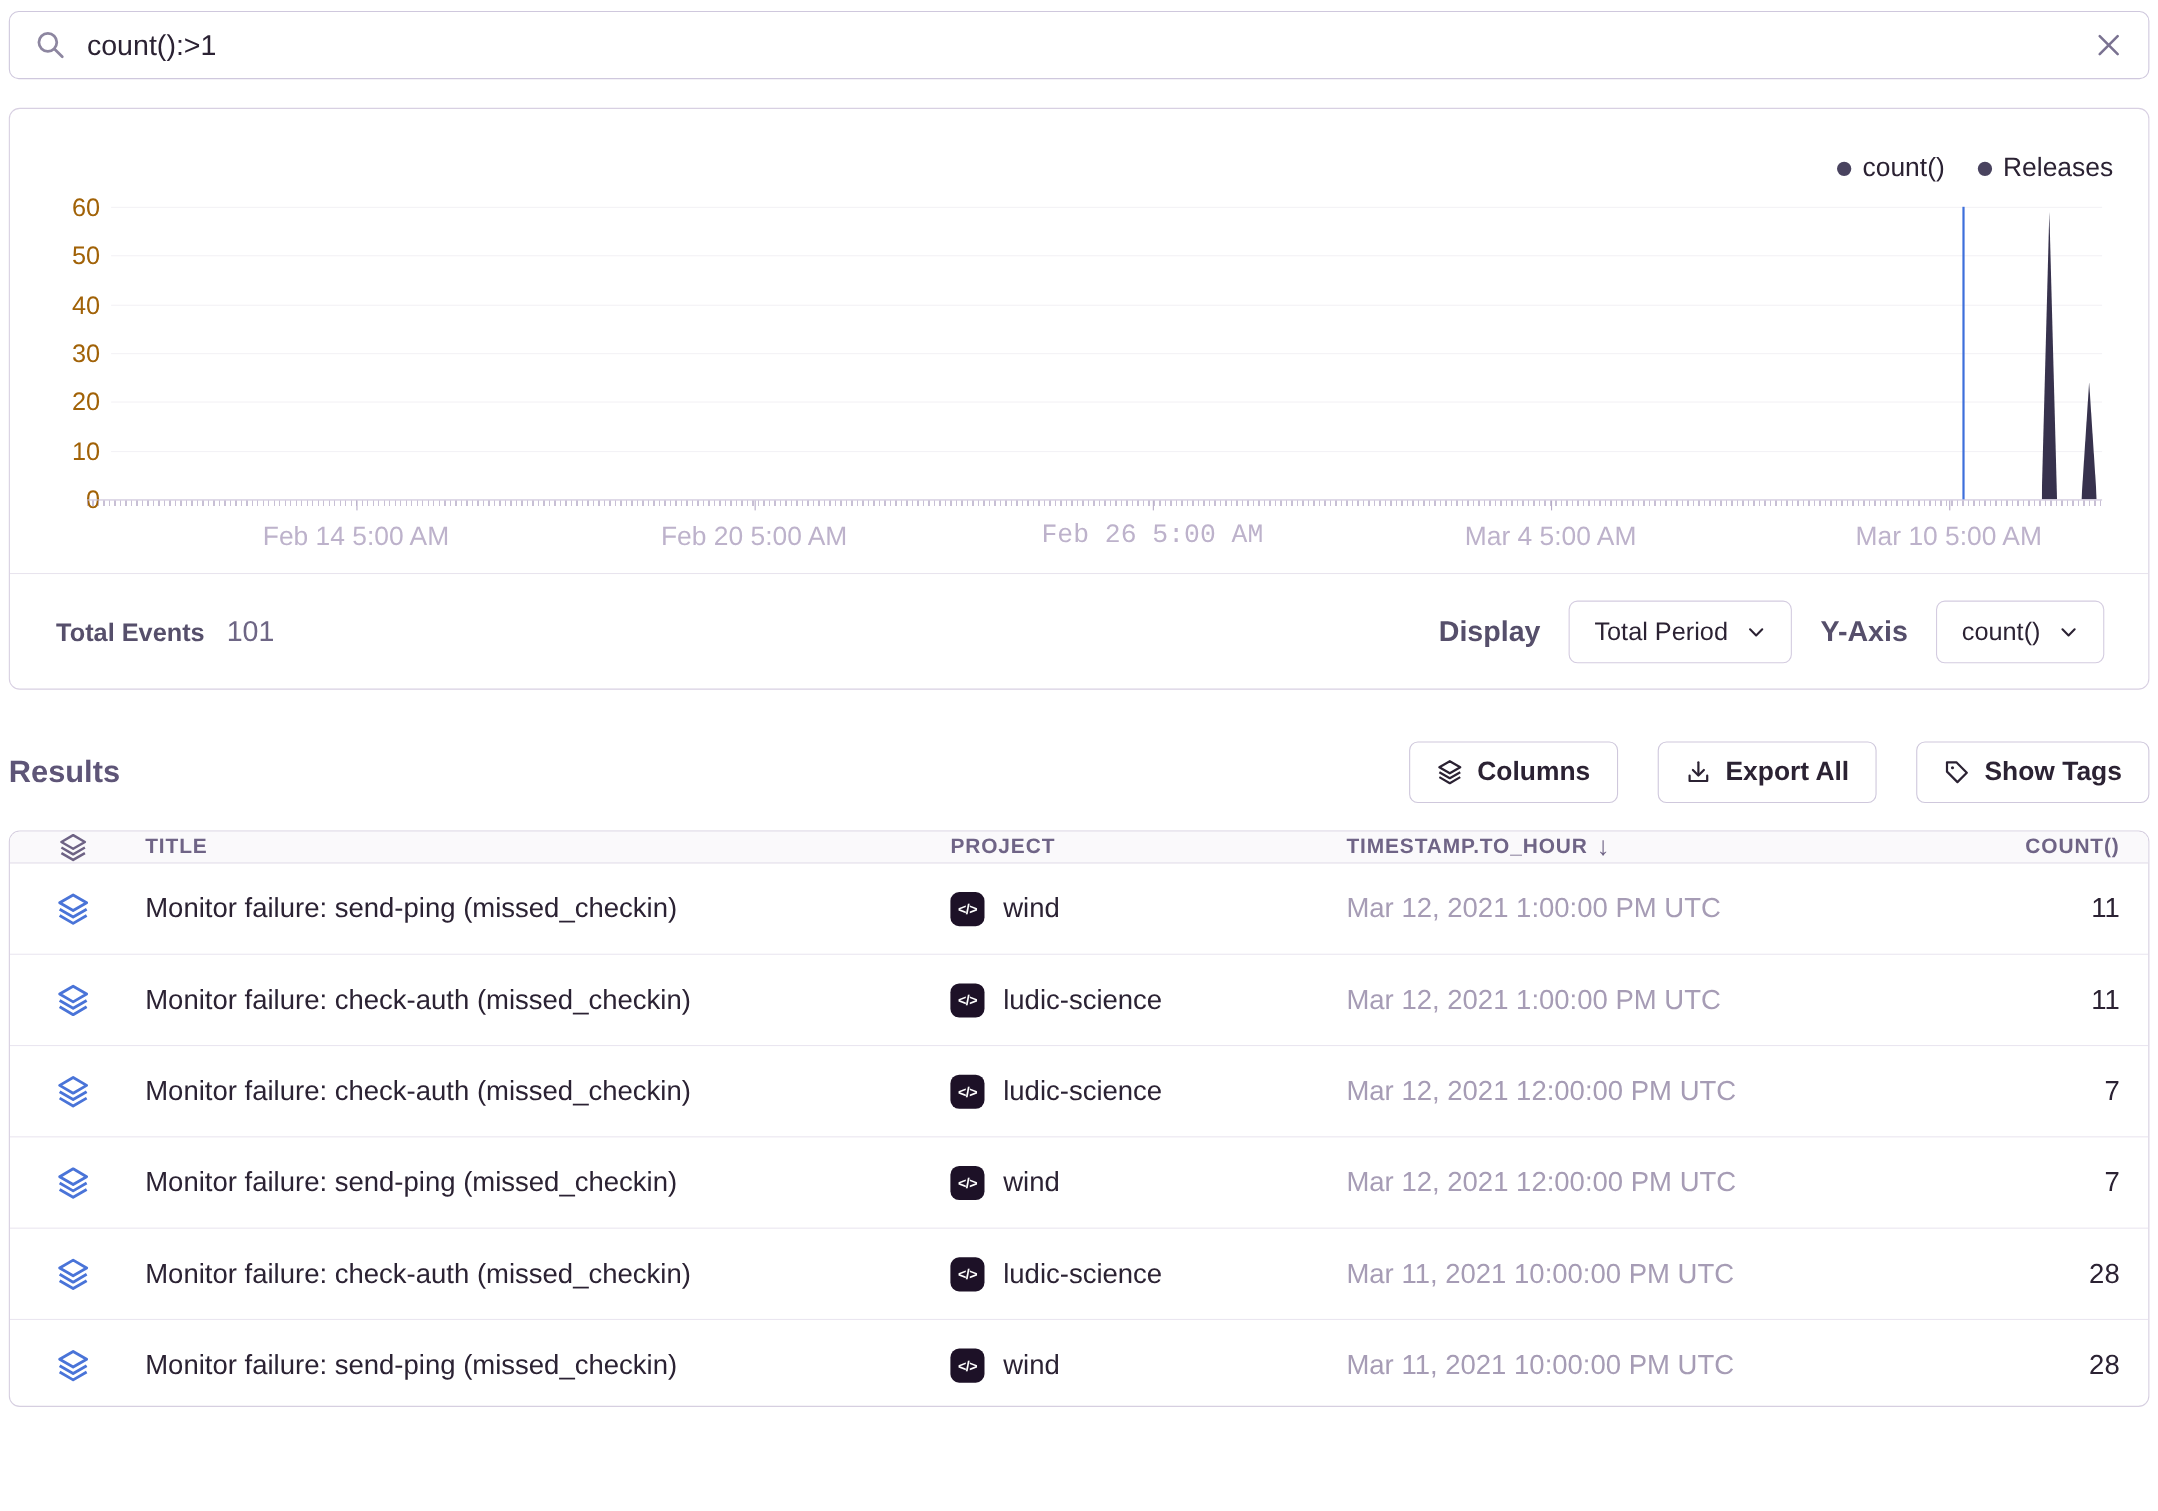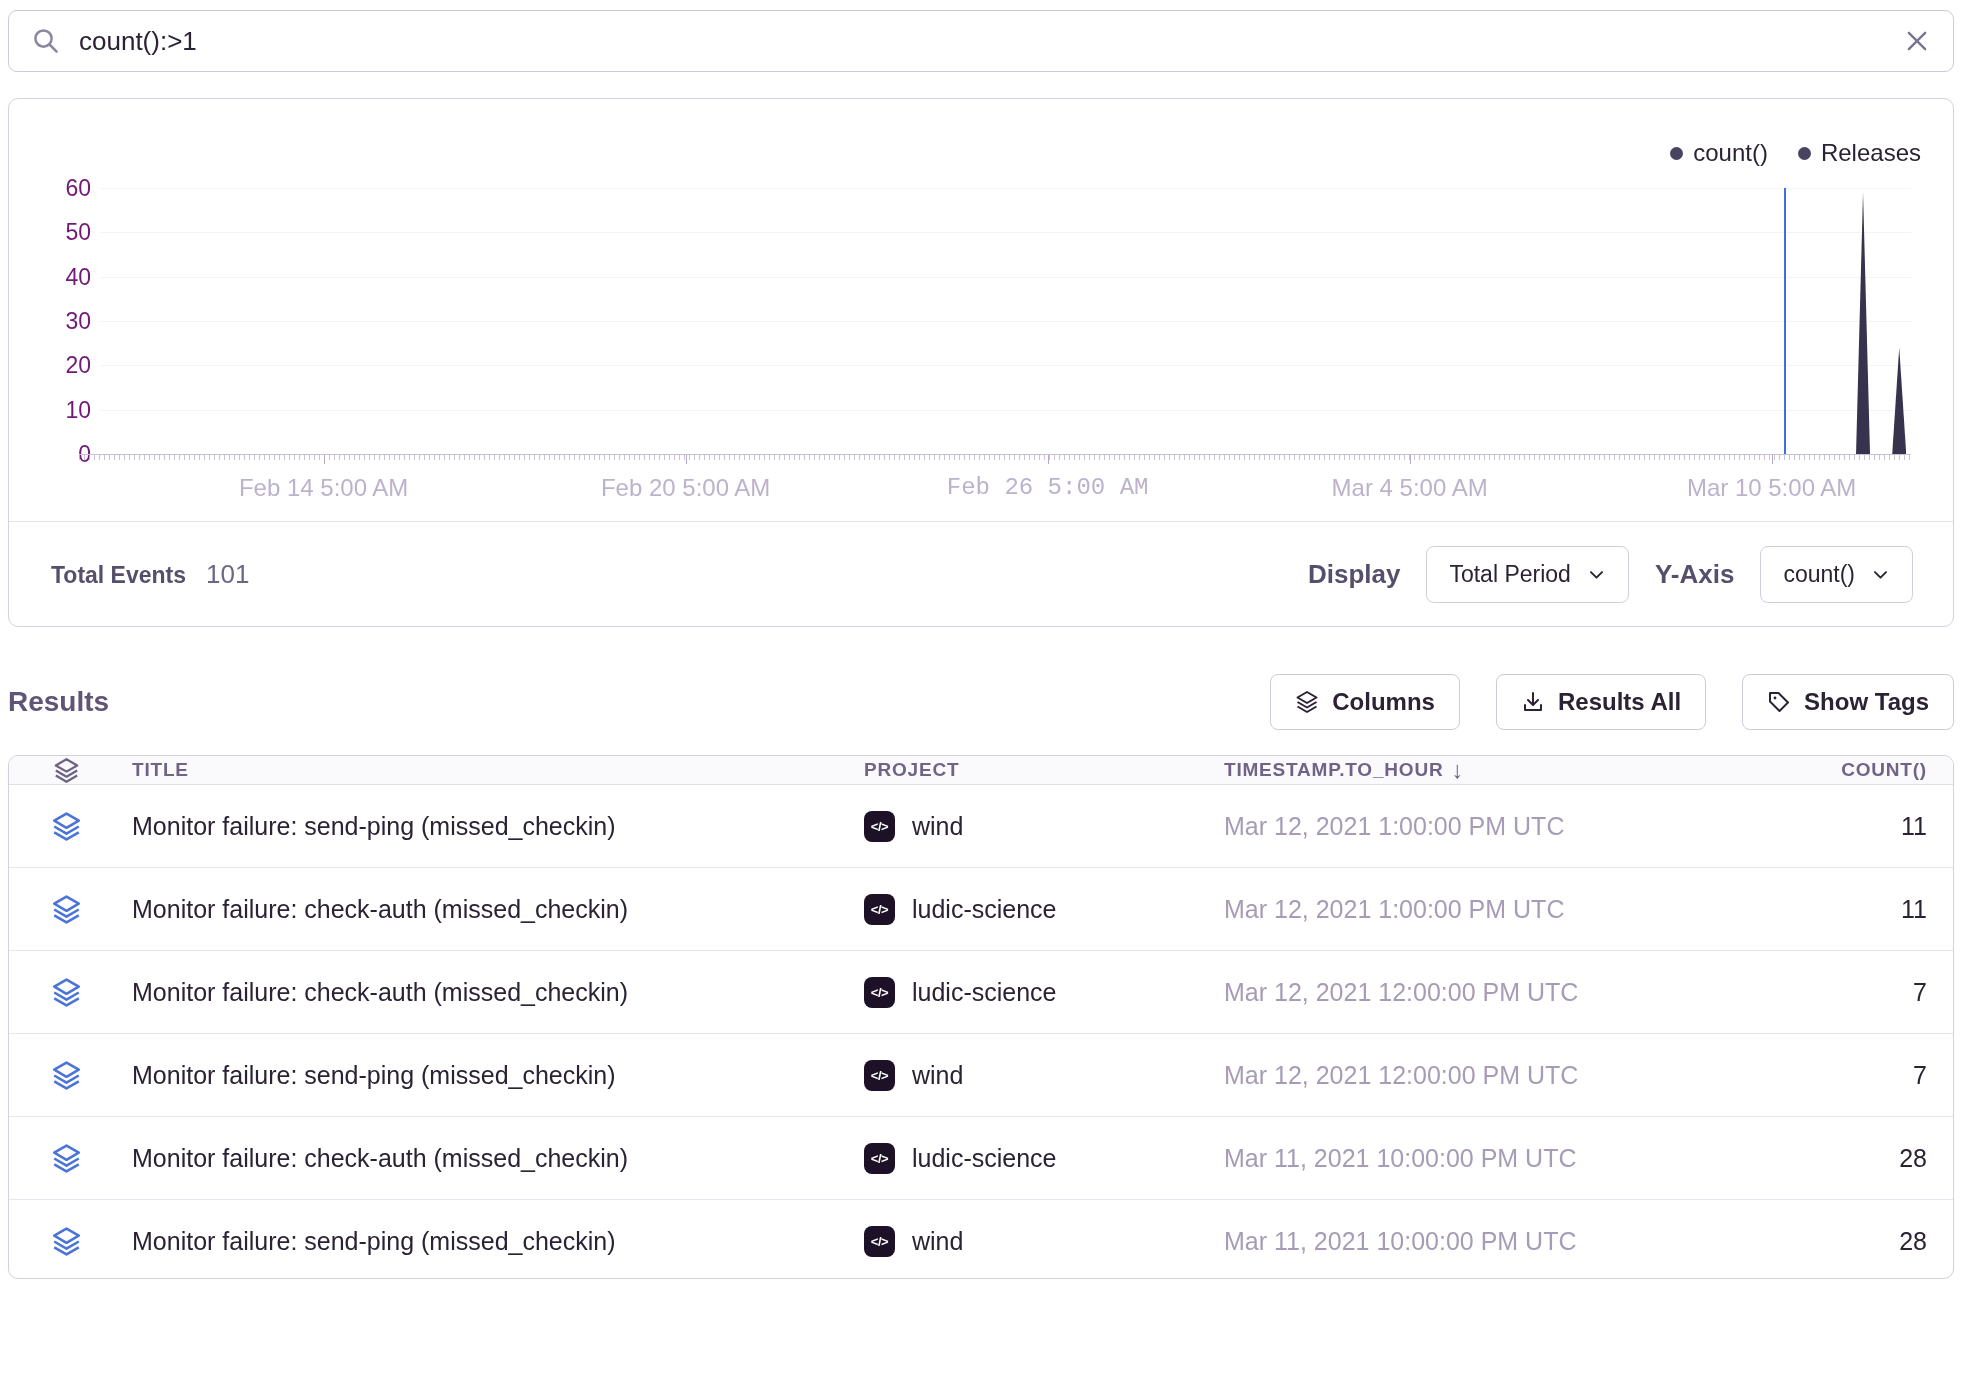--- a/index.html
+++ b/index.html
@@ -23,21 +23,21 @@
   .chart-panel {
     position:absolute; left:8px; right:8px; top:98px; height:529px;
     background:#fff; border:1px solid #d8d0e2; border-radius:10px;
   }
   .legend { position:absolute; top:40px; right:32px; display:flex; gap:30px; z-index:3; }
   .legend-item { display:flex; align-items:center; gap:10px; font-size:24px; color:#2b2233; cursor:pointer; }
   .legend-dot { width:13px; height:13px; border-radius:50%; background:#49435f; }
 
   .chart-area { position:absolute; left:0; top:0; right:0; height:424px; }
   .gridline { position:absolute; height:1px; background:#f3f2f6; }
-  .y-tick-label { position:absolute; width:80px; text-align:right; font-size:23px; color:#701a75; }
+  .y-tick-label { position:absolute; width:80px; text-align:right; font-size:23px; color:#a16207; }
   .x-axis-line { position:absolute; height:1px; background:#c9c0d8; }
   .x-minor-ticks { position:absolute; height:5px;
     background:repeating-linear-gradient(90deg,#b6abc7 0 1px,transparent 1px 5px); opacity:.75; }
   .x-major-tick { position:absolute; width:1px; height:9px; background:#b6abc7; }
   .x-tick-label { position:absolute; width:320px; text-align:center; font-size:24px; color:#bdb2cb; }
   .spike { position:absolute; background:#37324d; clip-path:polygon(50% 0, 100% 100%, 0 100%); }
   .release-line { position:absolute; width:2px; background:#3e6fdb; }
 
   .panel-footer {
     position:absolute; left:0; right:0; bottom:0; height:105px;
@@ -195,21 +195,21 @@
           <polyline points="2.5,16.5 12,22 21.5,16.5"></polyline>
         </svg>
         <span>Columns</span>
       </button>
       <button class="btn">
         <svg width="24" height="24" viewBox="0 0 24 24" fill="none" stroke="#2b2233" stroke-width="2" stroke-linecap="round" stroke-linejoin="round">
           <line x1="12" y1="3" x2="12" y2="14"></line>
           <polyline points="7,10 12,15 17,10"></polyline>
           <polyline points="4,15 4,20 20,20 20,15"></polyline>
         </svg>
-        <span>Results All</span>
+        <span>Export All</span>
       </button>
       <button class="btn">
         <svg width="24" height="24" viewBox="0 0 24 24" fill="none" stroke="#2b2233" stroke-width="2" stroke-linejoin="round">
           <path d="M3 3 h8.5 L21 12.5 12.5 21 3 11.5 Z"></path>
           <circle cx="8" cy="8" r="1.4" fill="#2b2233" stroke="none"></circle>
         </svg>
         <span>Show Tags</span>
       </button>
     </div>
   </div>

